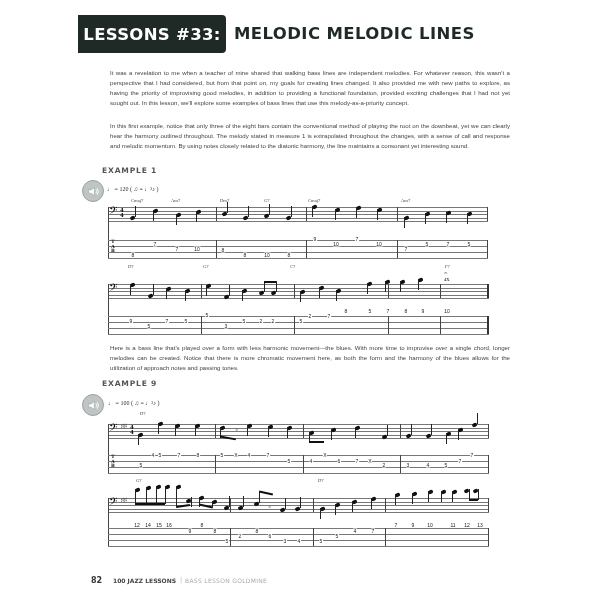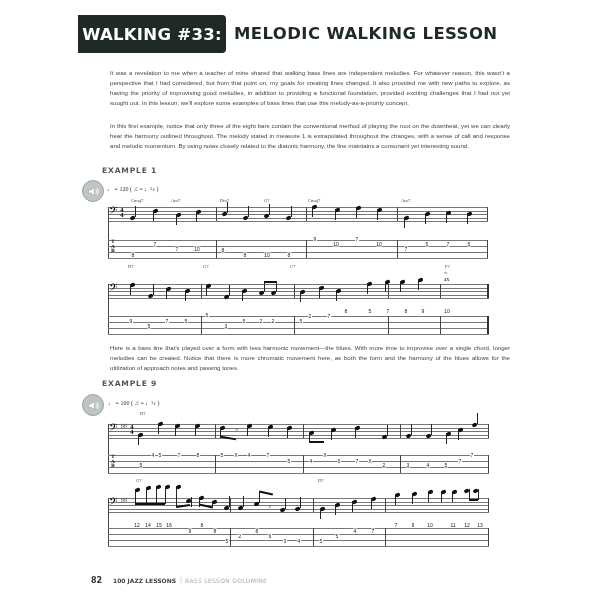--- a/index.html
+++ b/index.html
@@ -29,23 +29,23 @@
   .footer-series { position:absolute; left:185px; top:577px; font-size:6px; color:#aaa; letter-spacing:0.3px; }
   .end-bar { position:absolute; width:1.6px; background:#333; }
   .fermata { position:absolute; font-size:6px; color:#222; font-family:"DejaVu Serif", serif; }
 </style>
 </head>
 <body>
 
 <div class="page">
 
   <div class="lesson-tag">
-    <span>WALKING #33:</span>
-  </div>
-  <div class="lesson-title">MELODIC WALKING LESSON</div>
+    <span>LESSONS #33:</span>
+  </div>
+  <div class="lesson-title">MELODIC MELODIC LINES</div>
 
   <div class="para" style="top:68px;">It was a revelation to me when a teacher of mine shared that walking bass lines are independent melodies. For whatever reason, this wasn't a perspective that I had considered, but from that point on, my goals for creating lines changed. It also provided me with new paths to explore, as having the priority of improvising good melodies, in addition to providing a functional foundation, provided exciting challenges that I had not yet sought out. In this lesson, we'll explore some examples of bass lines that use this melody-as-a-priority concept.</div>
   <div class="para" style="top:121px;">In this first example, notice that only three of the eight bars contain the conventional method of playing the root on the downbeat, yet we can clearly hear the harmony outlined throughout. The melody stated in measure 1 is extrapolated throughout the changes, with a sense of call and response and melodic momentum. By using notes closely related to the diatonic harmony, the line maintains a consonant yet interesting sound.</div>
 
   <div class="ex-label" style="top:166px;">EXAMPLE 1</div>
   <div class="speaker" style="left:82px; top:180px;">
     <svg viewBox="0 0 16 16">
       <path d="M2 6h3l4-3v10l-4-3H2z" fill="#fff" stroke="#8c9392" stroke-width="0.6"></path>
       <path d="M11 5.5q2 2.5 0 5" fill="none" stroke="#fff" stroke-width="1.1"></path>
       <path d="M12.6 4q3 4 0 8" fill="none" stroke="#fff" stroke-width="1.1"></path>

